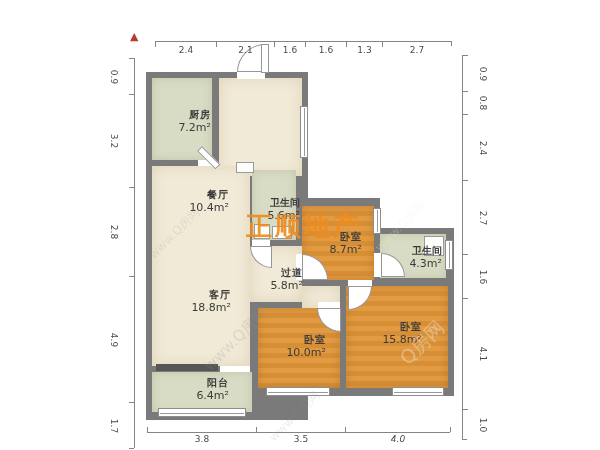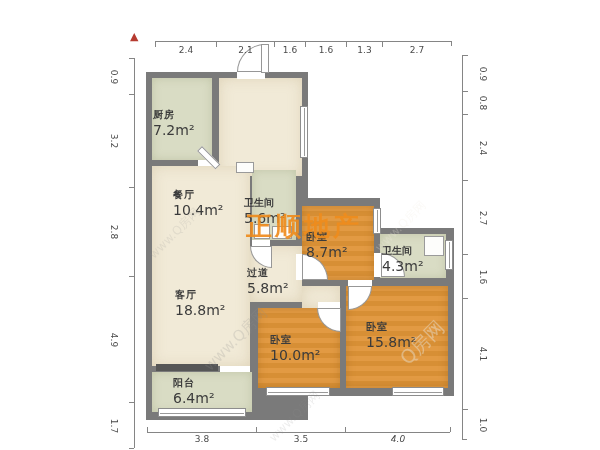--- a/index.html
+++ b/index.html
@@ -9,23 +9,23 @@
   .wall{background:#7a7a7a;}
   .floor-cream{background:#f1ead7;box-shadow:inset 0 0 14px rgba(188,170,130,0.35);}
   .floor-green{background:#d9dcc4;box-shadow:inset 0 0 10px rgba(150,155,115,0.35);}
   .floor-orange{background:repeating-linear-gradient(180deg,#e29a43 0px,#e29a43 5px,#d78f35 5px,#d78f35 10px);box-shadow:inset 0 0 8px rgba(140,90,20,0.35);}
   .win{background:#fff;border:1px solid #8d8d8d;}
   .win-h:after{content:"";position:absolute;left:1px;right:1px;top:50%;height:1px;background:#9a9a9a;}
   .win-v:after{content:"";position:absolute;top:1px;bottom:1px;left:50%;width:1px;background:#9a9a9a;}
   .gap{background:#fff;}
   .door{background:#fff;border:1px solid #979797;}
   .fixture{background:#fdfdfb;border:1px solid #9a9a9a;}
-  .rlabel{position:absolute;text-align:left;line-height:1.3;color:#3b3b3b;z-index:30;}
+  .rlabel{position:absolute;text-align:right;line-height:1.3;color:#3b3b3b;z-index:30;}
   .rlabel .rn{display:block;font-size:10px;font-weight:600;letter-spacing:1px;}
-  .rlabel .ra{display:block;font-size:14px;}
+  .rlabel .ra{display:block;font-size:11px;}
   
   .ruler{position:absolute;display:flex;z-index:5;}
   .ruler .seg{position:relative;}
   .ruler .seg span{position:absolute;font-size:9px;color:#4a4a4a;white-space:nowrap;}
   .ruler-h .seg{height:5px;border-left:1px solid #858585;}
   .ruler-top .seg{border-top:1px solid #858585;}
   .ruler-top .seg span{top:3px;left:0;right:0;text-align:center;}
   .ruler-bot .seg{border-bottom:1px solid #858585;}
   .ruler-bot .seg span{top:7px;left:0;right:0;text-align:center;}
   .ruler-h .cap{width:0;height:5px;border-left:1px solid #858585;}

